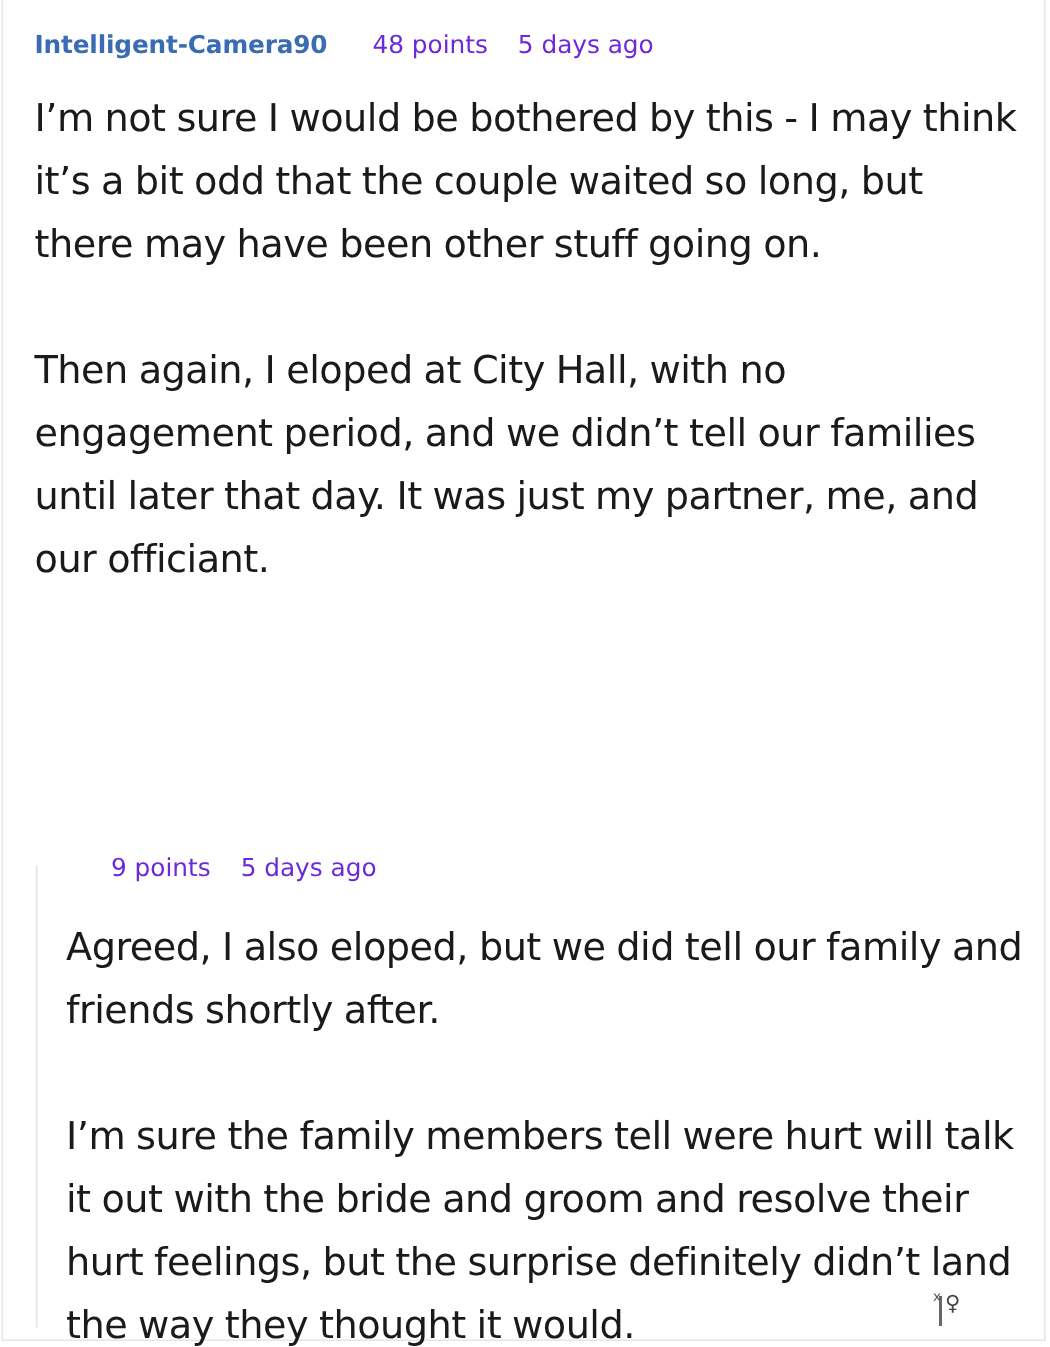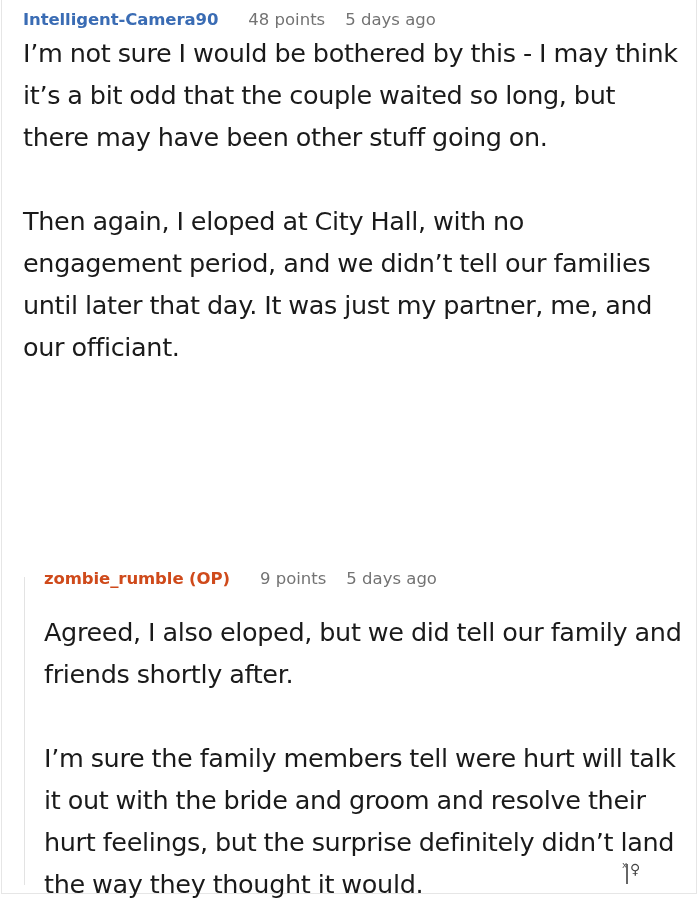--- a/index.html
+++ b/index.html
@@ -22,48 +22,48 @@
       height: 894px;
       border-left: 1px solid #e6e6e6;
       border-right: 1px solid #e6e6e6;
       border-bottom: 1px solid #e6e6e6;
       background: #fff;
       box-sizing: border-box;
     }
     .comment {
       position: absolute;
       left: 21px;
-      top: 8px;
+      top: 18px;
       right: 10px;
     }
     .meta {
       display: flex;
       align-items: baseline;
       height: 24px;
       font-size: 16.5px;
       line-height: 24px;
       white-space: nowrap;
     }
     .username {
       font-weight: bold;
       color: #3a6cb4;
       letter-spacing: -0.1px;
     }
     .username.op {
       color: #cf4a1b;
     }
     .points, .time {
-      color: #737373;
+      color: #6d28d9;
       margin-left: 30px;
     }
     .time {
       margin-left: 20px;
     }
     .body {
-      margin-top: 0;
+      margin-top: 16px;
       font-size: 25.5px;
       line-height: 42px;
       color: #1a1a1a;
       letter-spacing: -0.35px;
       word-spacing: -0.5px;
     }
     .body p {
       margin: 0 0 42px 0;
     }
     .body p:last-child {
@@ -139,21 +139,20 @@
     <div class="body">
       <p>I’m not sure I would be bothered by this - I may think it’s a bit odd that the couple waited so long, but there may have been other stuff going on.</p>
       <p>Then again, I eloped at City Hall, with no engagement period, and we didn’t tell our families until later that day. It was just my partner, me, and our officiant.</p>
     </div>
   </div>
 
   <div class="reply-thread">
     <div class="thread-line"></div>
     <div class="reply">
       <div class="meta">
-        <span class="username op">zombie_rumble (OP)</span>
         <span class="points">9 points</span>
         <span class="time">5 days ago</span>
       </div>
       <div class="body">
         <p>Agreed, I also eloped, but we did tell our family and friends shortly after.</p>
         <p>I’m sure the family members tell were hurt will talk it out with the bride and groom and resolve their hurt feelings, but the surprise definitely didn’t land the way they thought it would.</p>
       </div>
     </div>
   </div>
 

